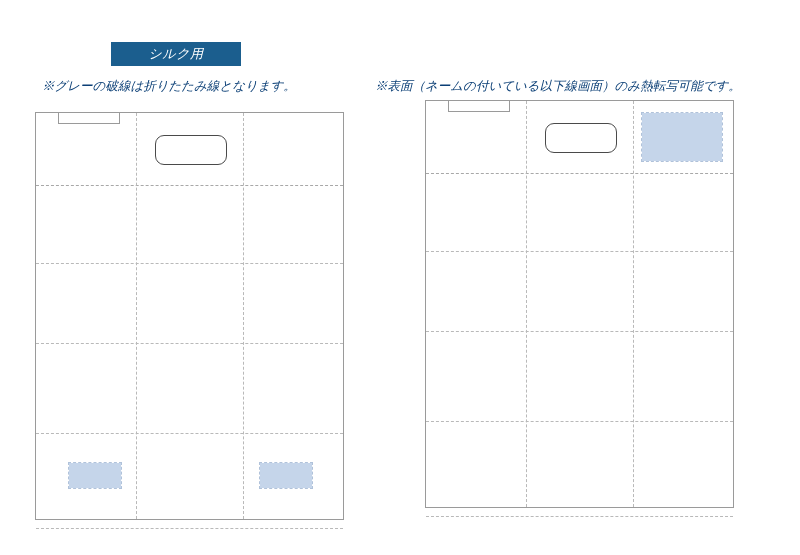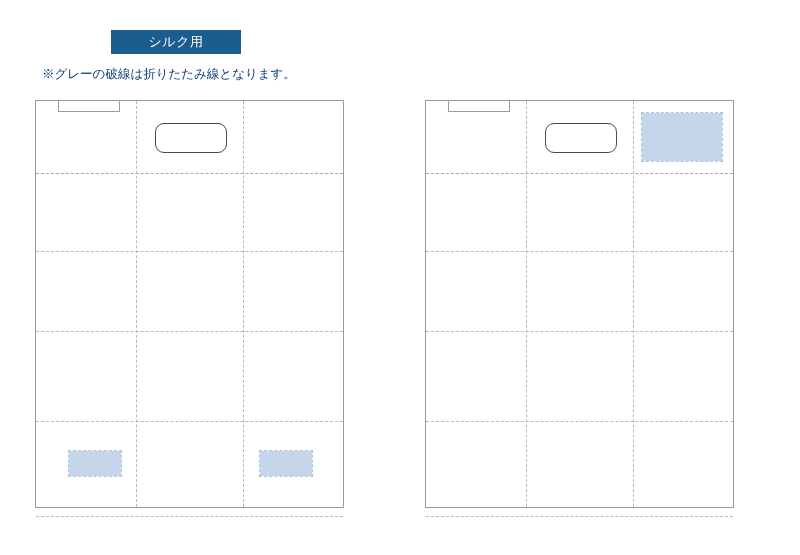--- a/index.html
+++ b/index.html
@@ -9,23 +9,24 @@
   }
   body {
     width: 800px;
     height: 555px;
     font-family: "Liberation Sans", sans-serif;
     position: relative;
     overflow: hidden;
   }
   .panel {
     position: absolute;
-    top: 0;
+    top: 12px;
     width: 400px;
     height: 403px;
+    font-style: italic;
   }
   .panel-left  { left: 0; }
   .panel-right { left: 400px; }
 
   .badge {
     position: absolute;
     top: 30px;
     background: #1b5e8e;
     color: #ffffff;
     font-size: 13px;
@@ -151,20 +152,21 @@
 
     <div class="swatch" style="left:33px;  top:350px; width:52px; height:25px;"></div>
     <div class="swatch" style="left:224px; top:350px; width:52px; height:25px;"></div>
 
   </div>
 </div>
 
 <div class="panel panel-right">
 
 
+  <div class="note note-right">※表面（ネームの付いている以下線画面）のみ熱転写可能です。</div>
 </div>
 
 <div class="bag bag-right">
 
   <div class="flap"></div>
 
   <div class="hline strong" style="top:72px;"></div>
   <div class="hline" style="top:150px;"></div>
   <div class="hline" style="top:230px;"></div>
   <div class="hline" style="top:320px;"></div>

